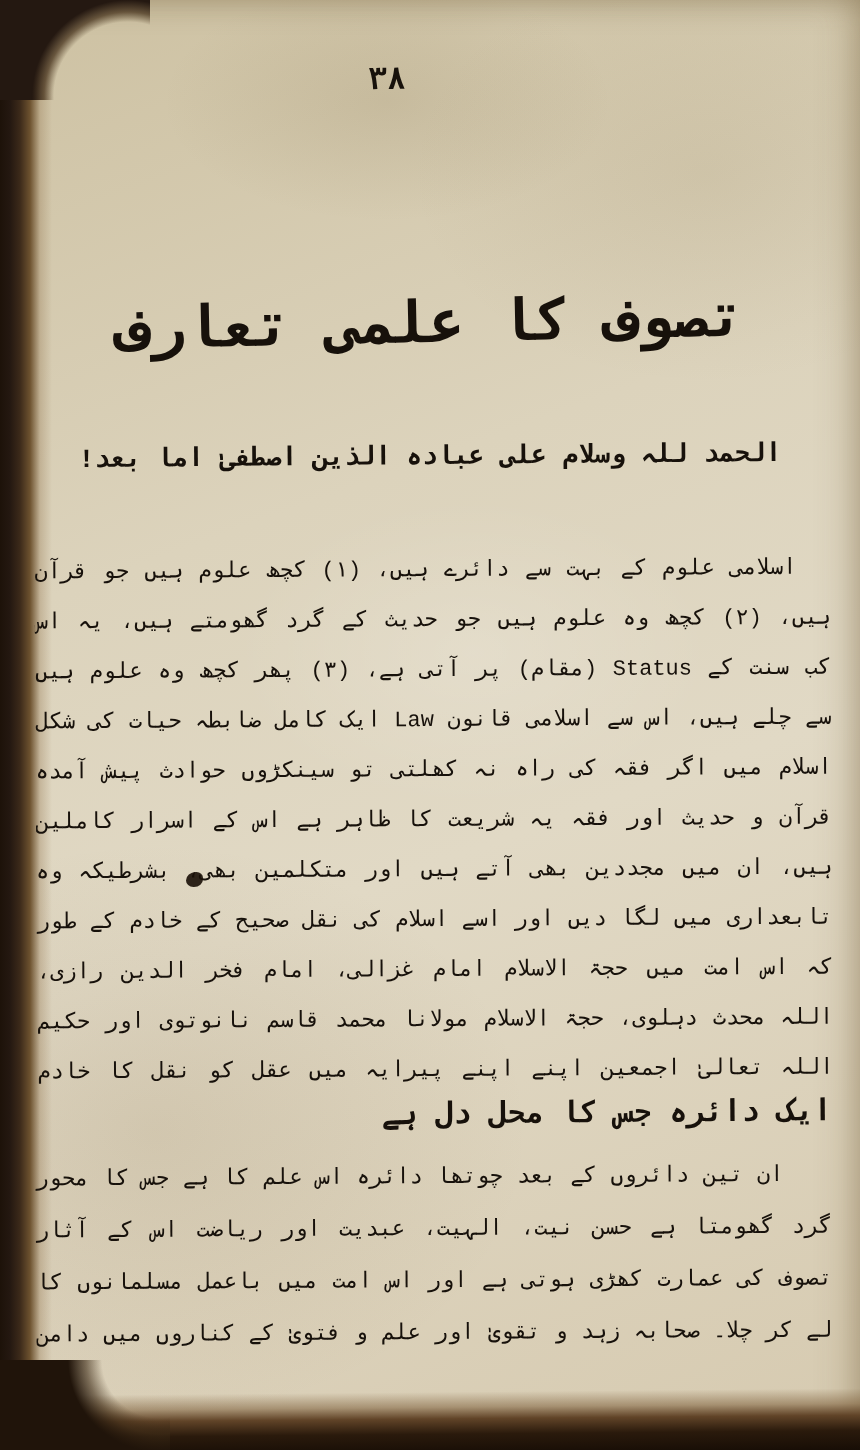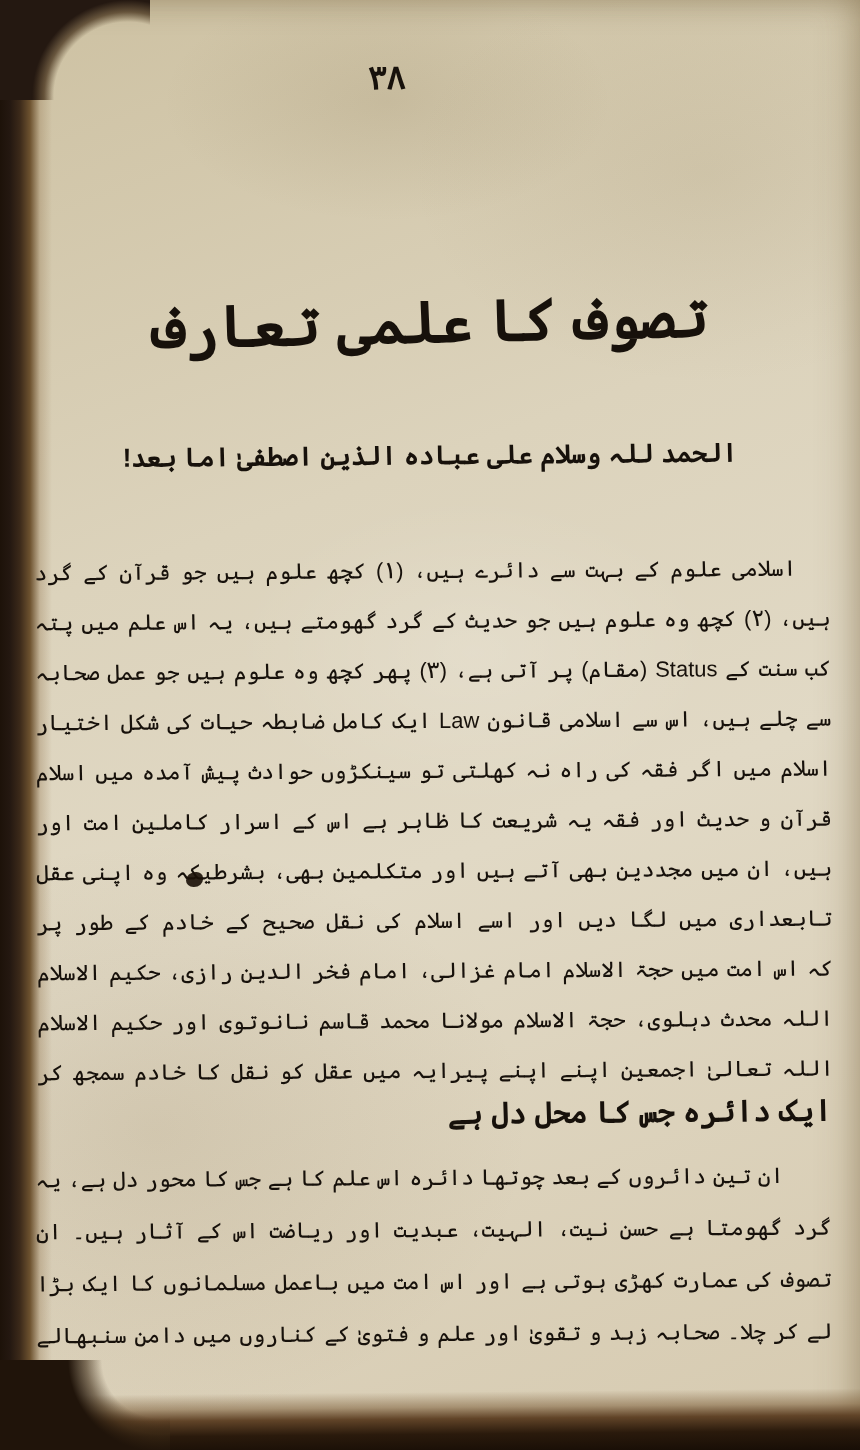--- a/index.html
+++ b/index.html
@@ -6,21 +6,21 @@
     margin: 0; padding: 0;
     width: 860px; height: 1450px;
     overflow: hidden;
     background: #1f140c;
   }
   .scan {
     position: relative;
     width: 860px; height: 1450px;
     direction: rtl;
     color: #17110b;
-    font-family: Liberation Sans, sans-serif;
+    font-family: Liberation Mono, monospace;
     background:
       radial-gradient(420px 300px at 82% 12%, rgba(125,104,62,.10), transparent 70%),
       radial-gradient(520px 400px at 18% 78%, rgba(120,95,55,.13), transparent 72%),
       radial-gradient(340px 220px at 55% 45%, rgba(255,255,255,.16), transparent 70%),
       radial-gradient(300px 160px at 45% 7%, rgba(110,90,50,.12), transparent 75%),
       linear-gradient(160deg, #cdc1a2 0%, #dcd3bc 35%, #e1d9c5 58%, #d6cab0 100%);
     box-shadow:
       inset -22px 0 38px -18px rgba(110,88,52,.45),
       inset 0 18px 30px -16px rgba(110,88,52,.35);
   }

